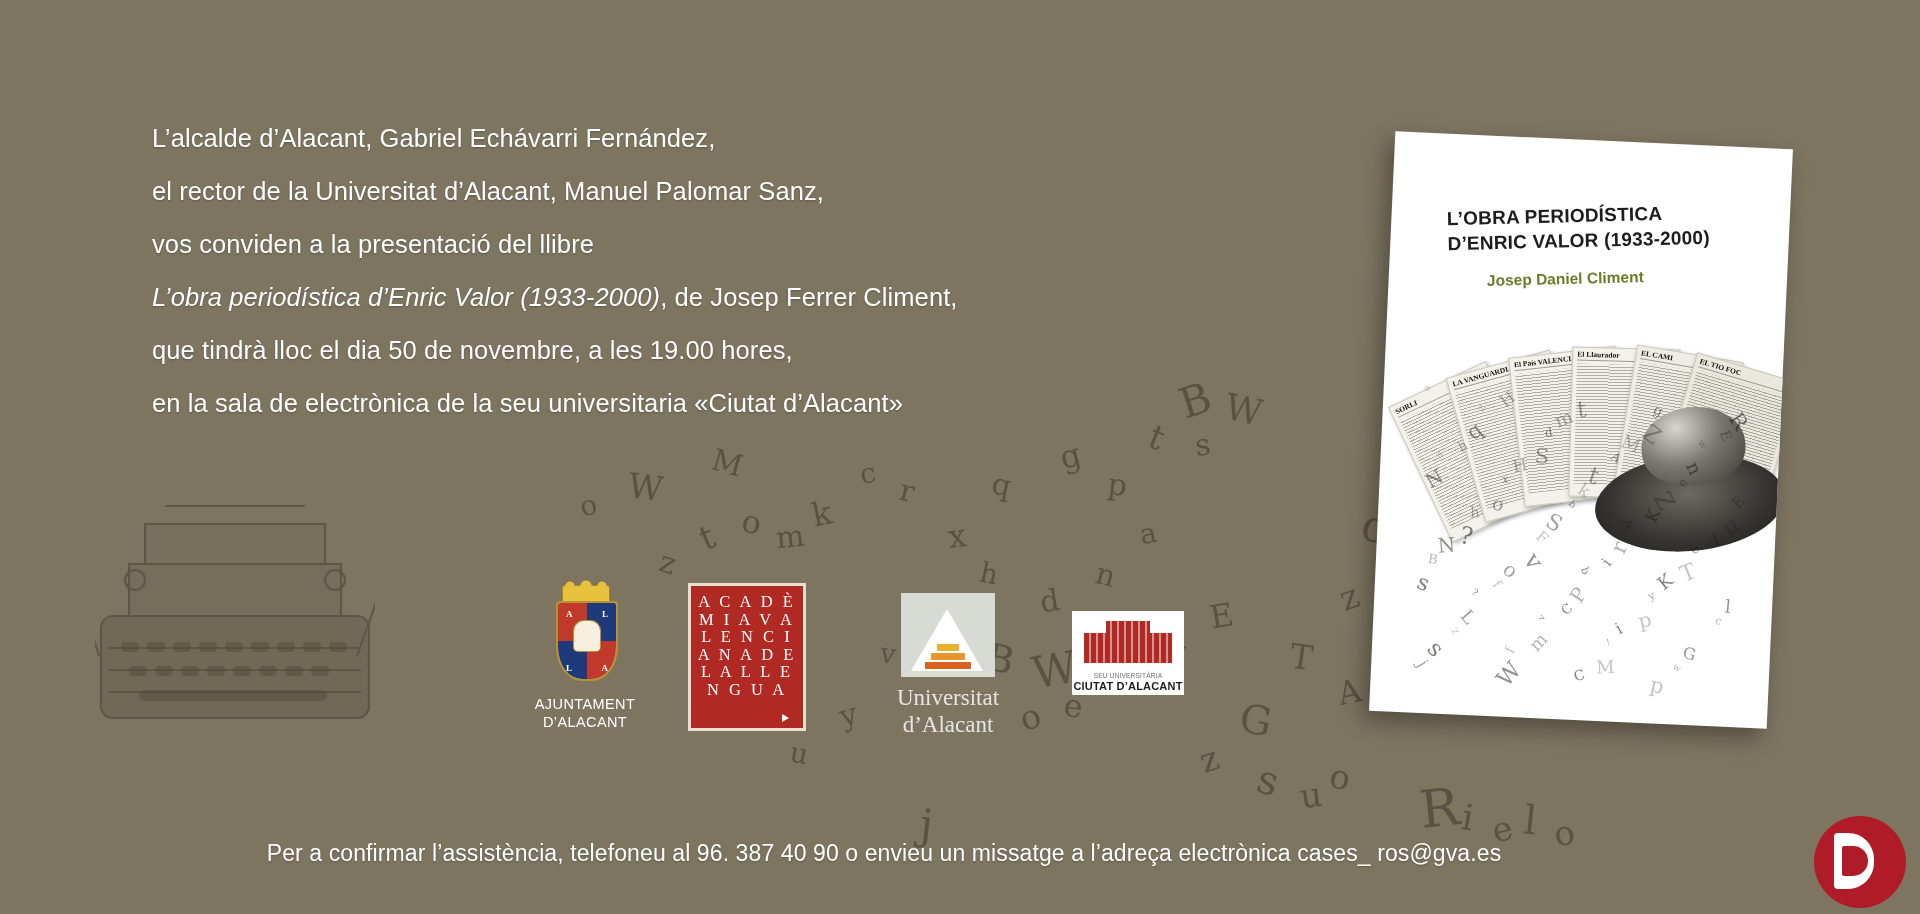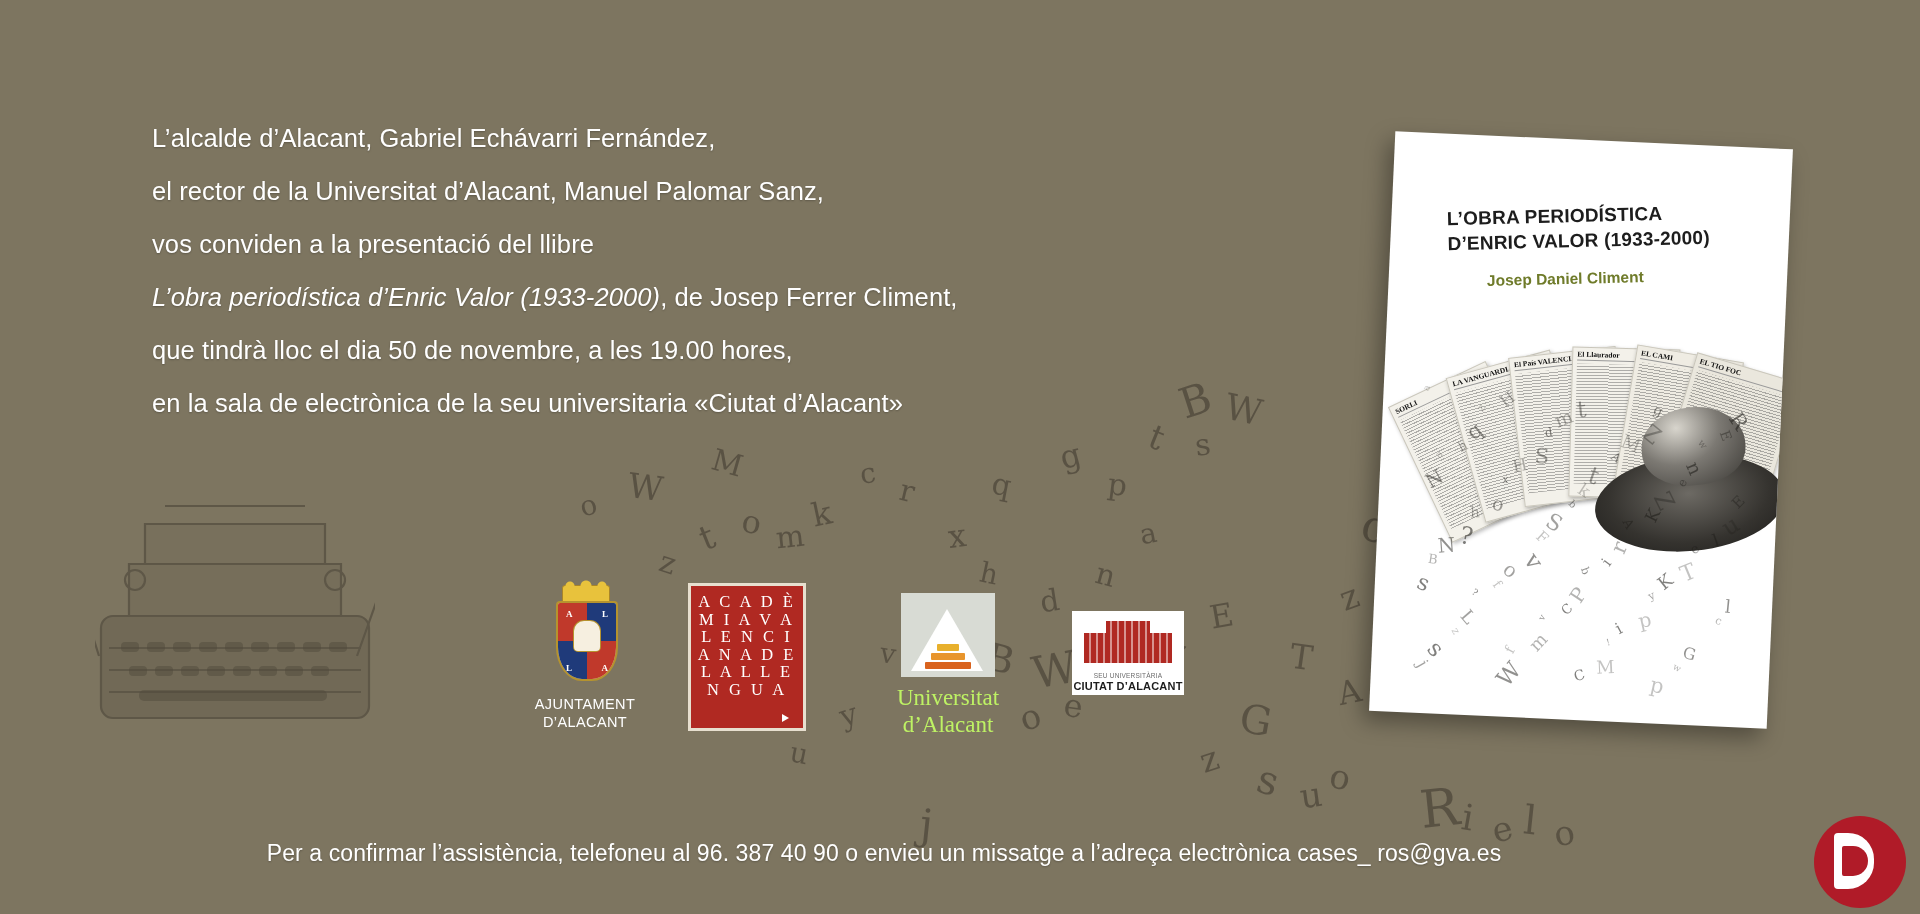--- a/index.html
+++ b/index.html
@@ -196,21 +196,21 @@
     border-radius: 1px;
   }
   .ua-b1 { bottom: 26px; width: 22px; background:#e8b02c; }
   .ua-b2 { bottom: 17px; width: 34px; background:#e8952c; }
   .ua-b3 { bottom: 8px;  width: 46px; background:#d9631e; }
   .ua-text {
     font-family: "Liberation Serif", serif;
     font-size: 23px;
     line-height: 27px;
     margin-top: 7px;
-    color: #bef264;
+    color: #e5e5e5;
   }
 
   
   .seu-box {
     width: 112px;
     height: 84px;
     background: #ffffff;
     margin: 0 auto;
     position: relative;
     overflow: hidden;

